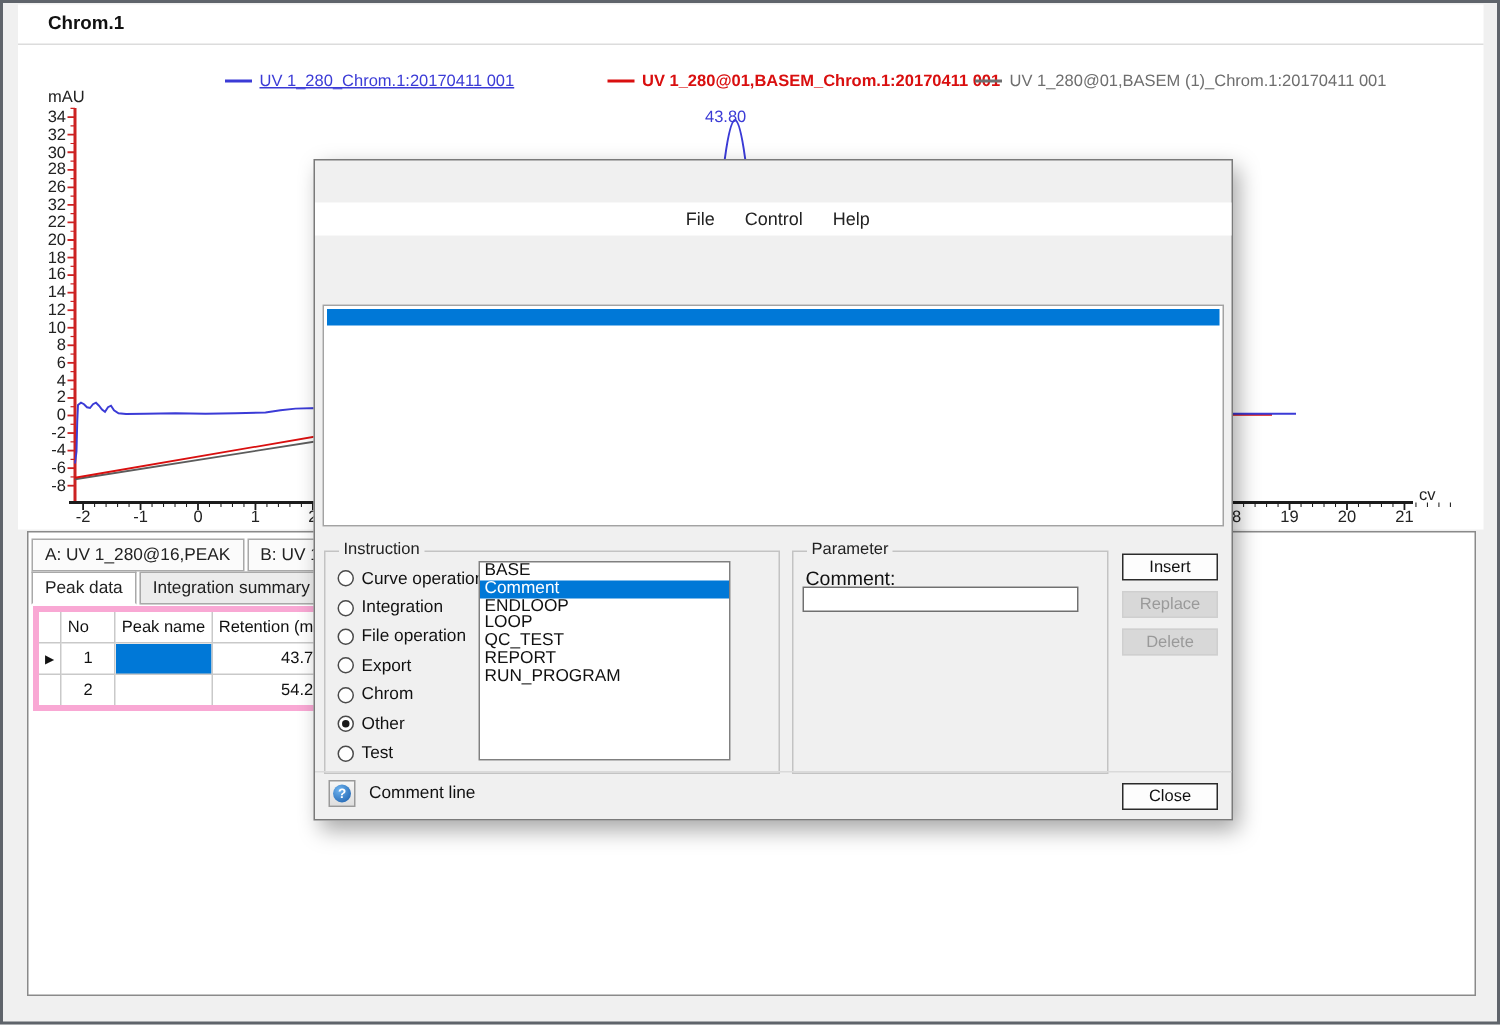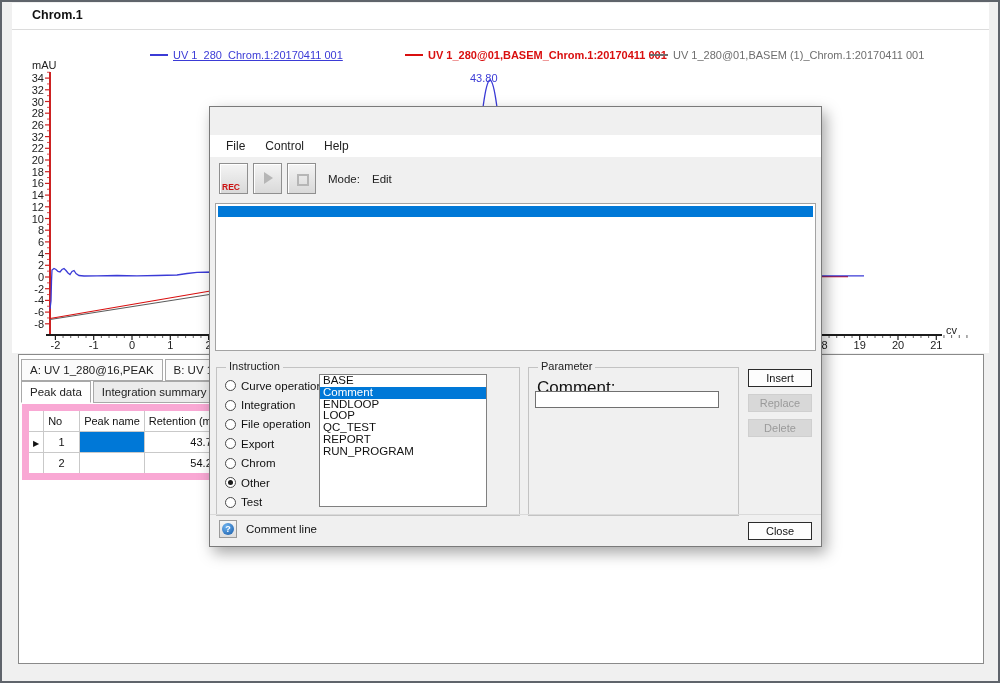--- a/index.html
+++ b/index.html
@@ -28,21 +28,21 @@
   [data-name="legend-red"] .legend-text{color:#d90f0f;font-weight:bold;}
   [data-name="legend-gray"] .legend-text{color:#6e6e6e;}
   
   .chromtab-row{position:absolute;left:2px;top:4px;display:flex;gap:2px;z-index:1;}
   .chromtab{height:20px;line-height:20px;padding:0 8px;font-size:11.5px;color:#222;
     background:#fbfbfb;border:1px solid #a9a9a9;white-space:nowrap;}
   .viewtab-row{position:absolute;left:2px;top:26px;display:flex;gap:2px;z-index:1;}
   .viewtab{height:20px;line-height:20px;padding:0 8px;font-size:11.5px;color:#222;
     background:#ececec;border:1px solid #a9a9a9;white-space:nowrap;}
   .viewtab.active{background:#fff;border-bottom-color:#fff;}
-  .ptable{position:absolute;left:3px;top:49px;border:7px solid #f9a8d4;background:#fff;
+  .ptable{position:absolute;left:3px;top:49px;border:4px solid #f9a8d4;background:#fff;
     border-collapse:collapse;font-size:11px;color:#111;table-layout:fixed;}
   .ptable td,.ptable th{border:1px solid #c9c9c9;padding:0 4px;height:20px;
     font-weight:normal;overflow:hidden;white-space:nowrap;}
   .ptable .col-gut{width:13px;}
   .ptable .col-no{width:36px;}
   .ptable .col-name{width:58px;}
   .ptable .col-ret{width:64px;}
   .ptable th{text-align:left;}
   .ptable th.r,.ptable td.r{text-align:right;}
   .ptable td.c{text-align:center;}
@@ -53,21 +53,21 @@
     border:1px solid #7a7a7a;box-sizing:border-box;z-index:10;
     box-shadow:4px 6px 14px rgba(0,0,0,0.35);font-size:12px;color:#1a1a1a;}
   .d-titlebar{position:absolute;left:0;top:0;right:0;height:28px;background:#fff;}
   .d-title{position:absolute;left:12px;top:7px;font-size:12px;color:#222;}
   .winbtn{position:absolute;top:0;width:34px;height:28px;text-align:center;line-height:28px;
     font-size:13px;color:#333;}
   .winbtn.min{left:494px;}
   .winbtn.max{left:536px;color:#d4d7da;}
   .winbtn.close{left:578px;}
   .d-menubar{position:absolute;left:0;top:28px;right:0;height:22px;background:#fff;display:flex;
-    padding-left:6px;}
+    padding-left:6px;justify-content:center;}
   .menu-item{padding:0 10px;line-height:22px;font-size:12px;color:#222;}
   .d-toolbar{position:absolute;left:0;top:50px;right:0;height:44px;background:#f0f0f0;}
   .tbtn{position:absolute;top:6px;width:29px;height:31px;box-sizing:border-box;
     background:linear-gradient(#f4f4f4,#d9d9d9);border:1px solid #8f8f8f;
     box-shadow:inset 1px 1px 0 #fff;}
   .tbtn.rec{left:9px;}
   .tbtn.play{left:43px;}
   .tbtn.stop{left:77px;}
   .rec-txt{position:absolute;left:2px;bottom:1px;font-size:8.5px;font-weight:bold;color:#cc1111;}
   .play-glyph{position:absolute;left:10px;top:8px;width:0;height:0;
@@ -87,21 +87,21 @@
   .radio-col{position:absolute;left:8px;top:8px;}
   .radio-row{height:19.4px;display:flex;align-items:center;font-size:11.5px;color:#111;}
   .radio{width:11px;height:11px;border:1px solid #4a4a4a;border-radius:50%;background:#fff;
     margin-right:5px;position:relative;flex:0 0 auto;box-sizing:border-box;}
   .radio.checked::after{content:"";position:absolute;left:2px;top:2px;width:5px;height:5px;
     border-radius:50%;background:#1a1a1a;}
   .lbox{position:absolute;left:102px;top:6px;width:168px;height:133px;background:#fff;
     border:1px solid #808080;box-sizing:border-box;overflow:hidden;font-size:11.5px;}
   .lb-item{line-height:11.8px;padding-left:3px;color:#111;white-space:nowrap;}
   .lb-item.selected{background:#0078d7;color:#fff;}
-  .param-field-label{position:absolute;left:8px;top:10px;font-size:17px;color:#111;}
+  .param-field-label{position:absolute;left:8px;top:10px;font-size:13px;color:#111;}
   .param-input{position:absolute;left:6px;top:23px;width:178px;height:15px;border:1px solid #707070;
     background:#fff;font-size:11.5px;font-family:"Liberation Sans",sans-serif;padding:0 2px;}
   .abtn{position:absolute;left:538px;width:64px;height:18px;box-sizing:border-box;
     font-size:11px;text-align:center;line-height:16px;color:#111;}
   .abtn.primary{background:#fdfdfd;border:1px solid #2b2b2b;}
   .abtn.disabled{background:#d8d8d8;border:1px solid #cfcfcf;color:#9a9a9a;}
   .abtn.insert{top:262px;}
   .abtn.replace{top:287px;}
   .abtn.delete{top:312px;}
   .abtn.closebtn{top:415px;}
@@ -398,33 +398,20 @@
         </tbody>
     </table>
   </div>
 
   <div class="dialog" data-name="procedure-editor-dialog">
     <div class="d-menubar" id="menubar" data-name="dialog-menu-bar">
         <span class="menu-item" data-name="menu-file">File</span>
         <span class="menu-item" data-name="menu-control">Control</span>
         <span class="menu-item" data-name="menu-help">Help</span>
       </div>
-    <div class="d-toolbar" data-name="dialog-toolbar">
-      <div class="tbtn rec" data-name="record-button">
-        <span class="rec-txt" data-name="record-button-label">REC</span>
-      </div>
-      <div class="tbtn play" data-name="play-button">
-        <span class="play-glyph" data-name="play-icon"></span>
-      </div>
-      <div class="tbtn stop" data-name="stop-button">
-        <span class="stop-glyph" data-name="stop-icon"></span>
-      </div>
-      <span class="mode-label" data-name="mode-label">Mode:</span>
-      <span class="mode-value" data-name="mode-value">Edit</span>
-    </div>
     <div class="d-list" data-name="procedure-step-list">
       <div class="sel-bar" data-name="selected-step-row"></div>
     </div>
 
     <div class="group instruction" data-name="instruction-group">
       <span class="group-label" data-name="instruction-group-label">Instruction</span>
       <div class="radio-col" id="radio-col" data-name="instruction-radio-group">
           <div class="radio-row" data-name="radio-curve-operation">
             <span class="radio" data-name="radio-button-icon"></span>
             <span data-name="radio-label">Curve operation</span>

